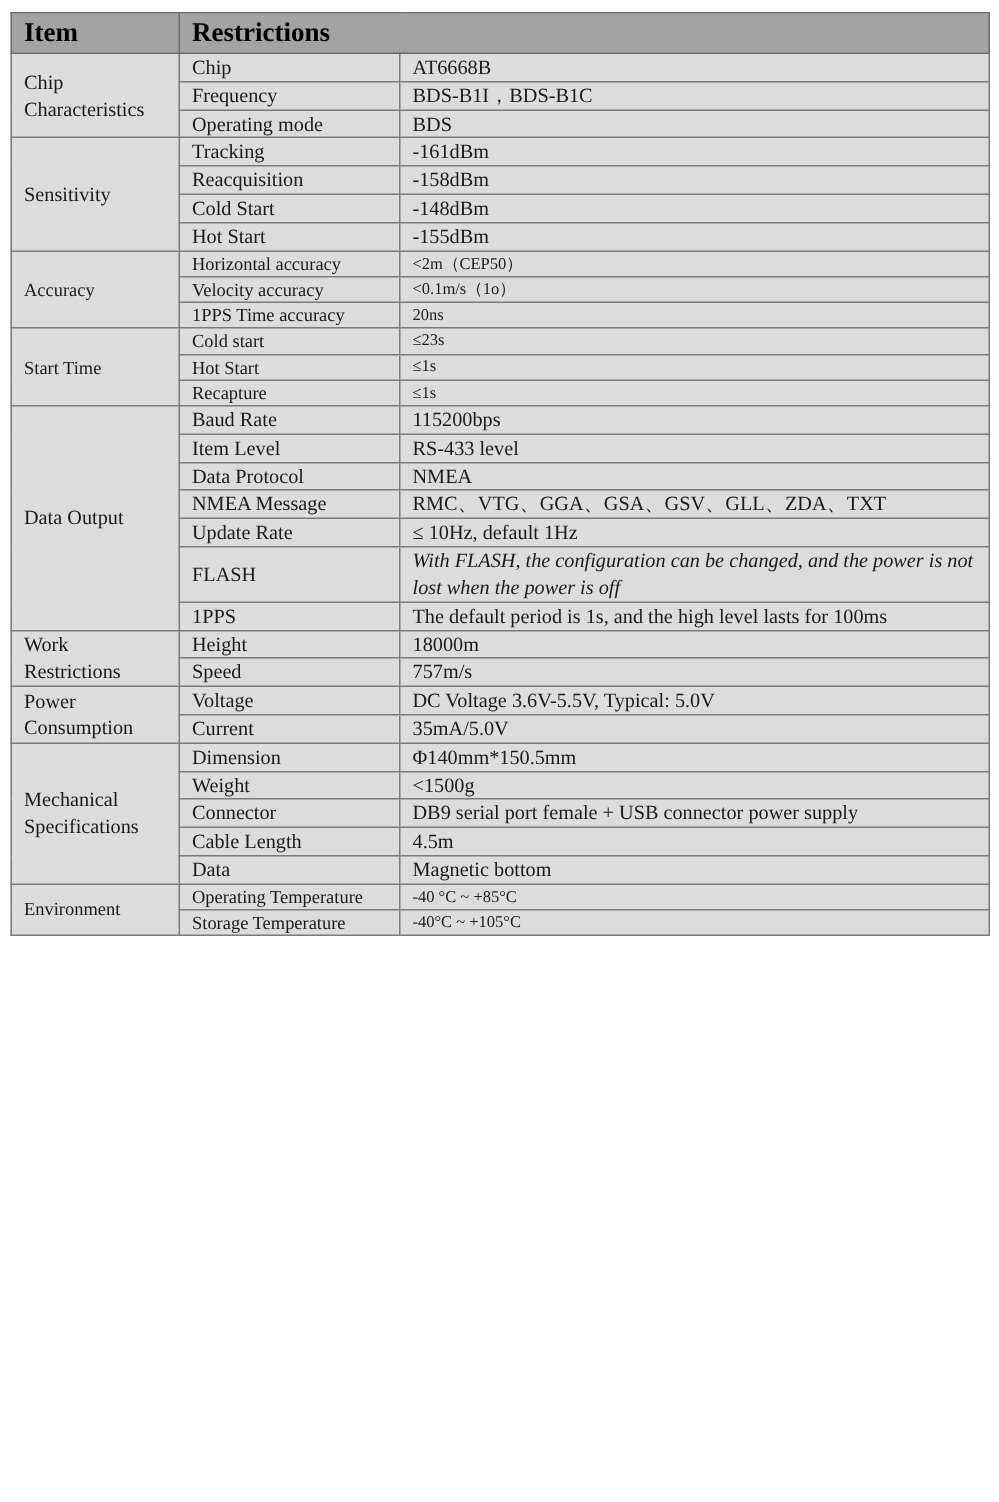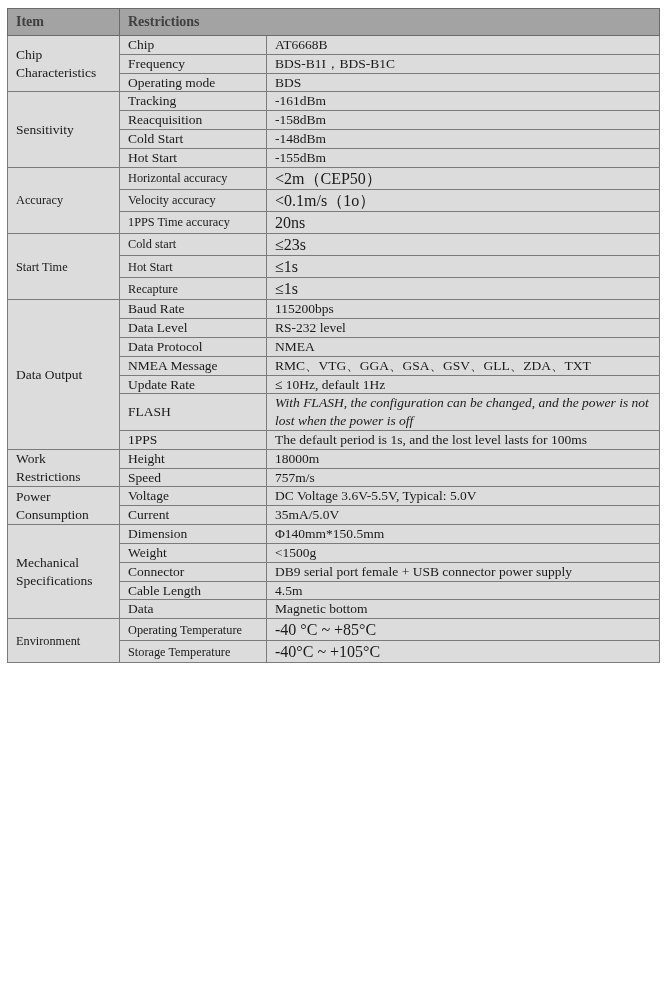--- a/index.html
+++ b/index.html
@@ -44,24 +44,24 @@
     line-height: 1.32;
     font-weight: normal;
     text-align: left;
     color: #1a1a1a;
   }
 
   
   table.spec-table thead th {
     background: #a3a3a3;
     font-weight: bold;
-    font-size: 14px;
+    font-size: 18px;
     height: 26px;
     border: 1px solid #6a6a6a;
-    color: #404040;
+    color: #000000;
   }
 
   
   td.item-cell {
     font-size: 13.5px;
     line-height: 1.45;
     padding-left: 9px;
     padding-right: 4px;
   }
 
@@ -74,21 +74,21 @@
   td.value-cell {
     padding-left: 10px;
     padding-right: 10px;
   }
 
   
   tr.compact td {
     font-size: 12.3px;
   }
   tr.compact td.value-cell {
-    font-size: 16px;
+    font-size: 11px;
   }
 
   
   td.justify-cell {
     text-align: justify;
     text-justify: inter-word;
     padding-top: 4px;
     padding-bottom: 4px;
     line-height: 1.55;
     font-style: italic;
@@ -166,42 +166,42 @@
         <tr class="compact">
           <td class="sub-cell">Recapture</td>
           <td class="value-cell">≤1s</td>
         </tr>
         <tr>
           <td class="item-cell" rowspan="7">Data Output</td>
           <td class="sub-cell">Baud Rate</td>
           <td class="value-cell">115200bps</td>
         </tr>
         <tr>
-          <td class="sub-cell">Data Level</td>
-          <td class="value-cell">RS-232 level</td>
+          <td class="sub-cell">Item Level</td>
+          <td class="value-cell">RS-433 level</td>
         </tr>
         <tr>
           <td class="sub-cell">Data Protocol</td>
           <td class="value-cell">NMEA</td>
         </tr>
         <tr>
           <td class="sub-cell">NMEA Message</td>
           <td class="value-cell">RMC、VTG、GGA、GSA、GSV、GLL、ZDA、TXT</td>
         </tr>
         <tr>
           <td class="sub-cell">Update Rate</td>
           <td class="value-cell">≤ 10Hz, default 1Hz</td>
         </tr>
         <tr>
           <td class="sub-cell">FLASH</td>
           <td class="value-cell justify-cell">With FLASH, the configuration can be changed, and the power is not lost when the power is off</td>
         </tr>
         <tr>
           <td class="sub-cell">1PPS</td>
-          <td class="value-cell">The default period is 1s, and the lost level lasts for 100ms</td>
+          <td class="value-cell">The default period is 1s, and the high level lasts for 100ms</td>
         </tr>
         <tr>
           <td class="item-cell" rowspan="2">Work Restrictions</td>
           <td class="sub-cell">Height</td>
           <td class="value-cell">18000m</td>
         </tr>
         <tr>
           <td class="sub-cell">Speed</td>
           <td class="value-cell">757m/s</td>
         </tr>

